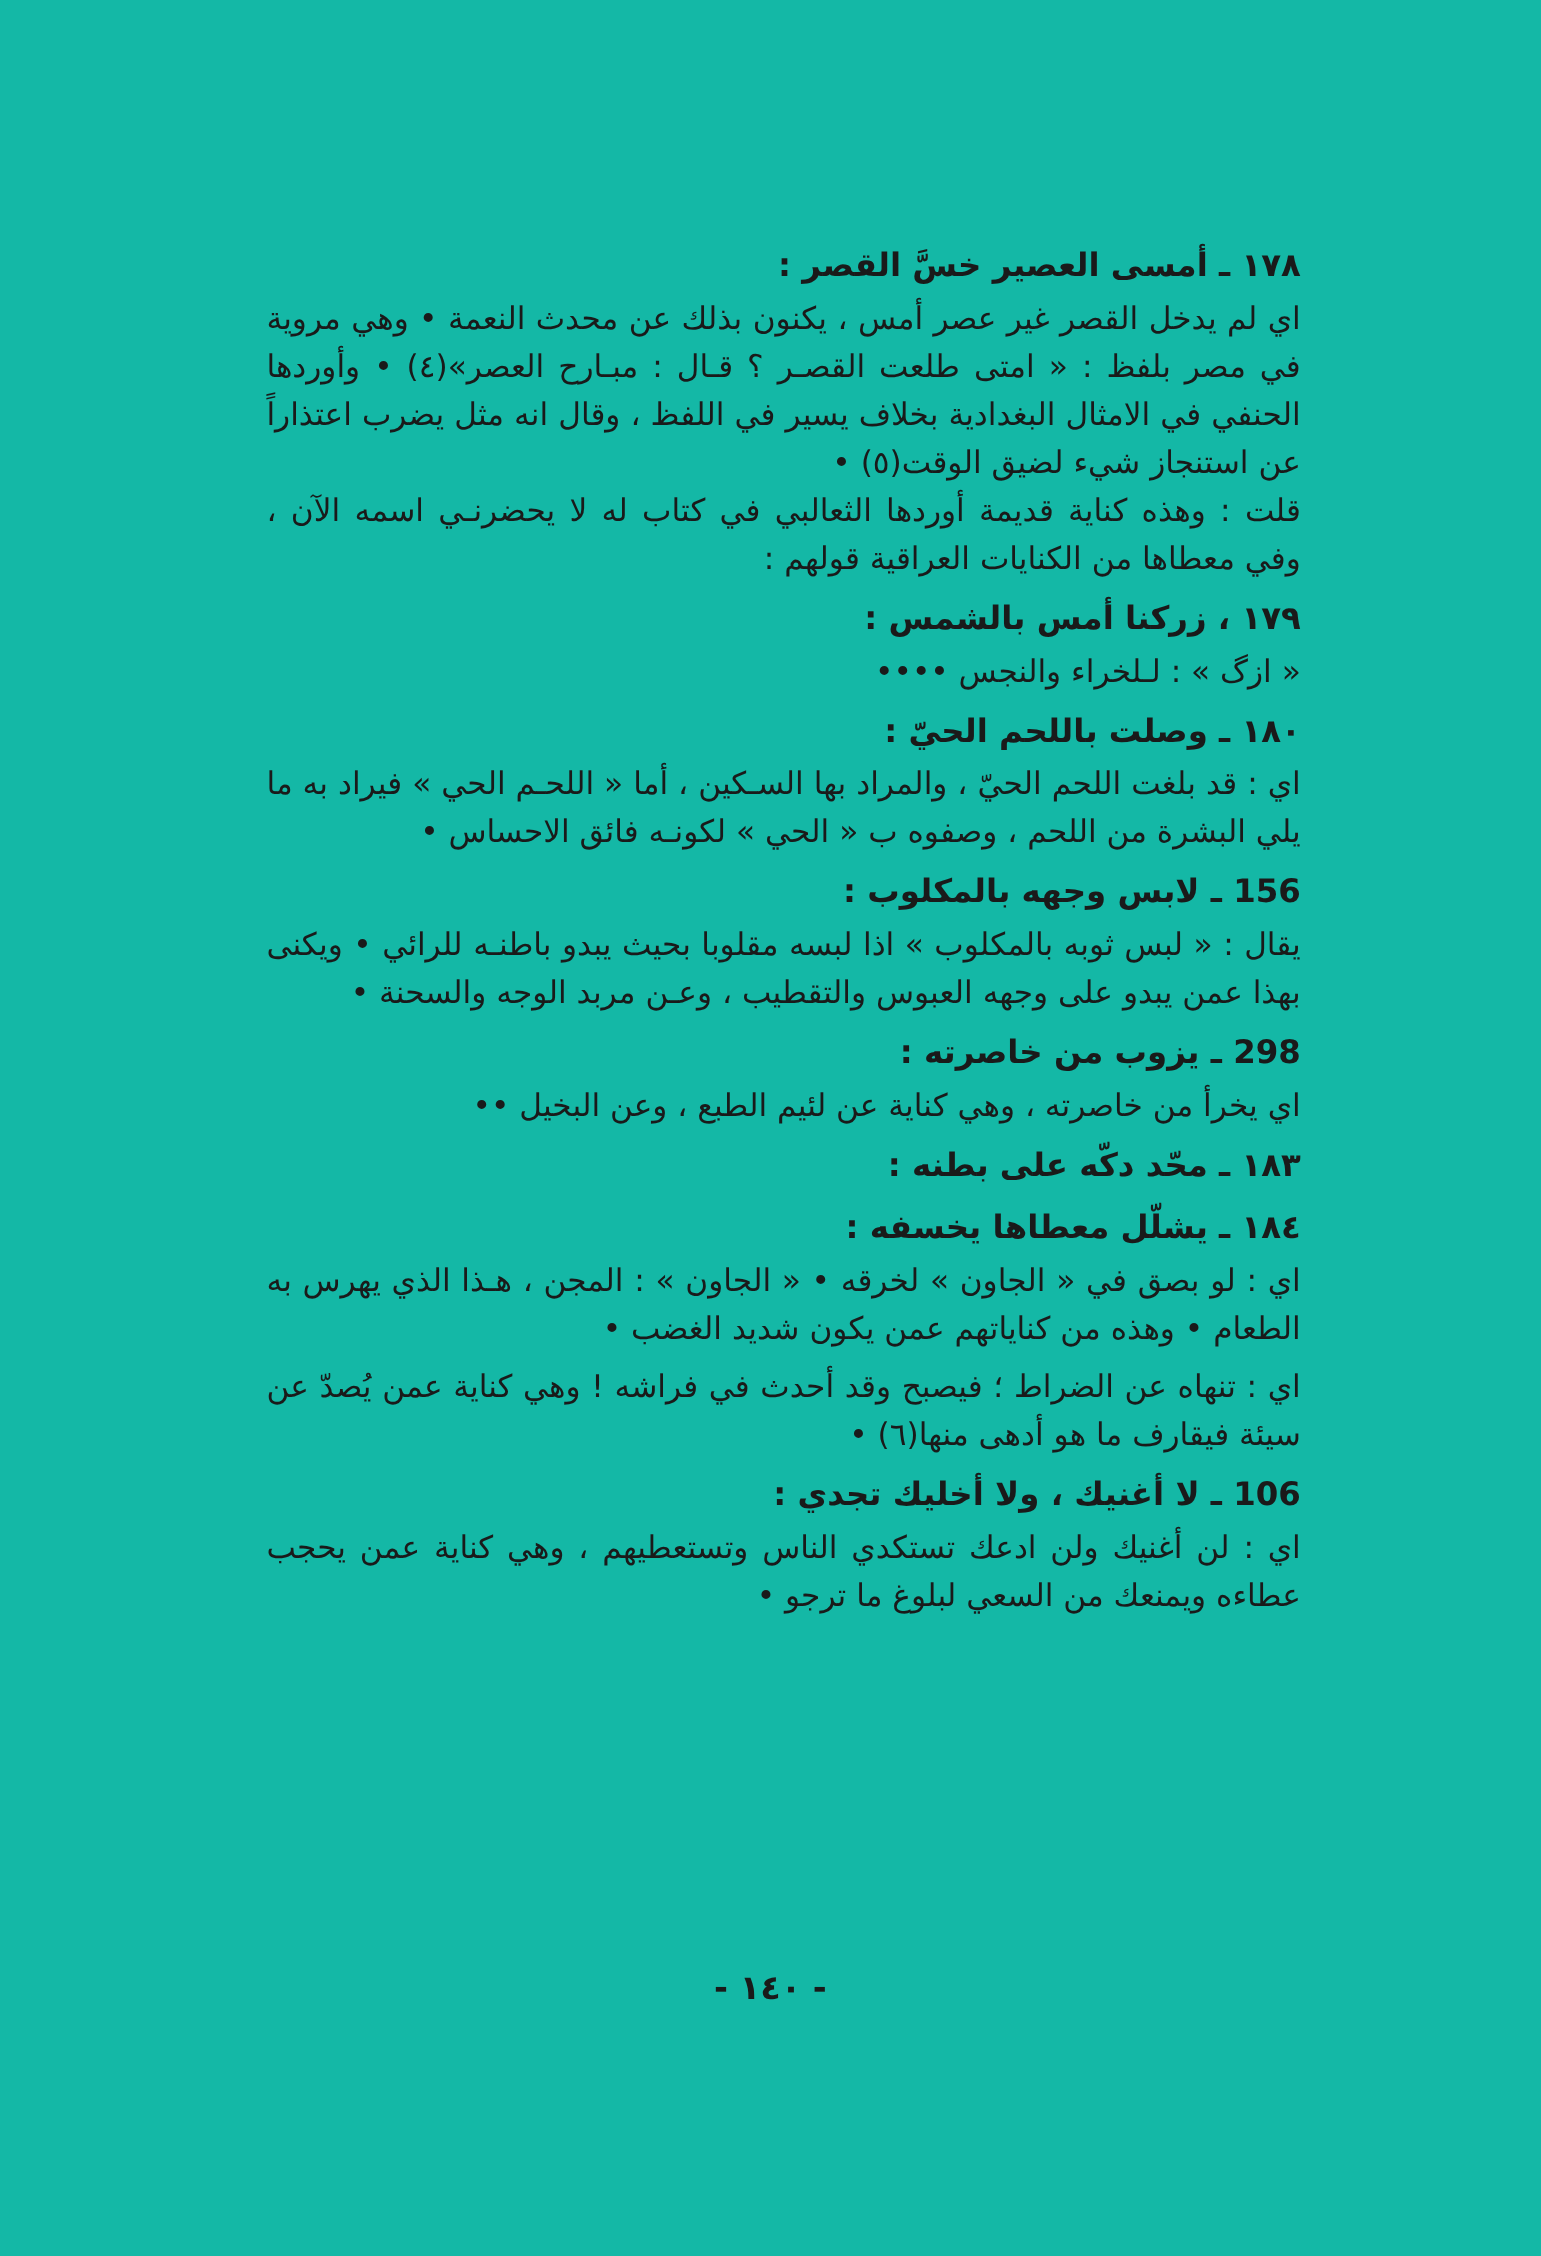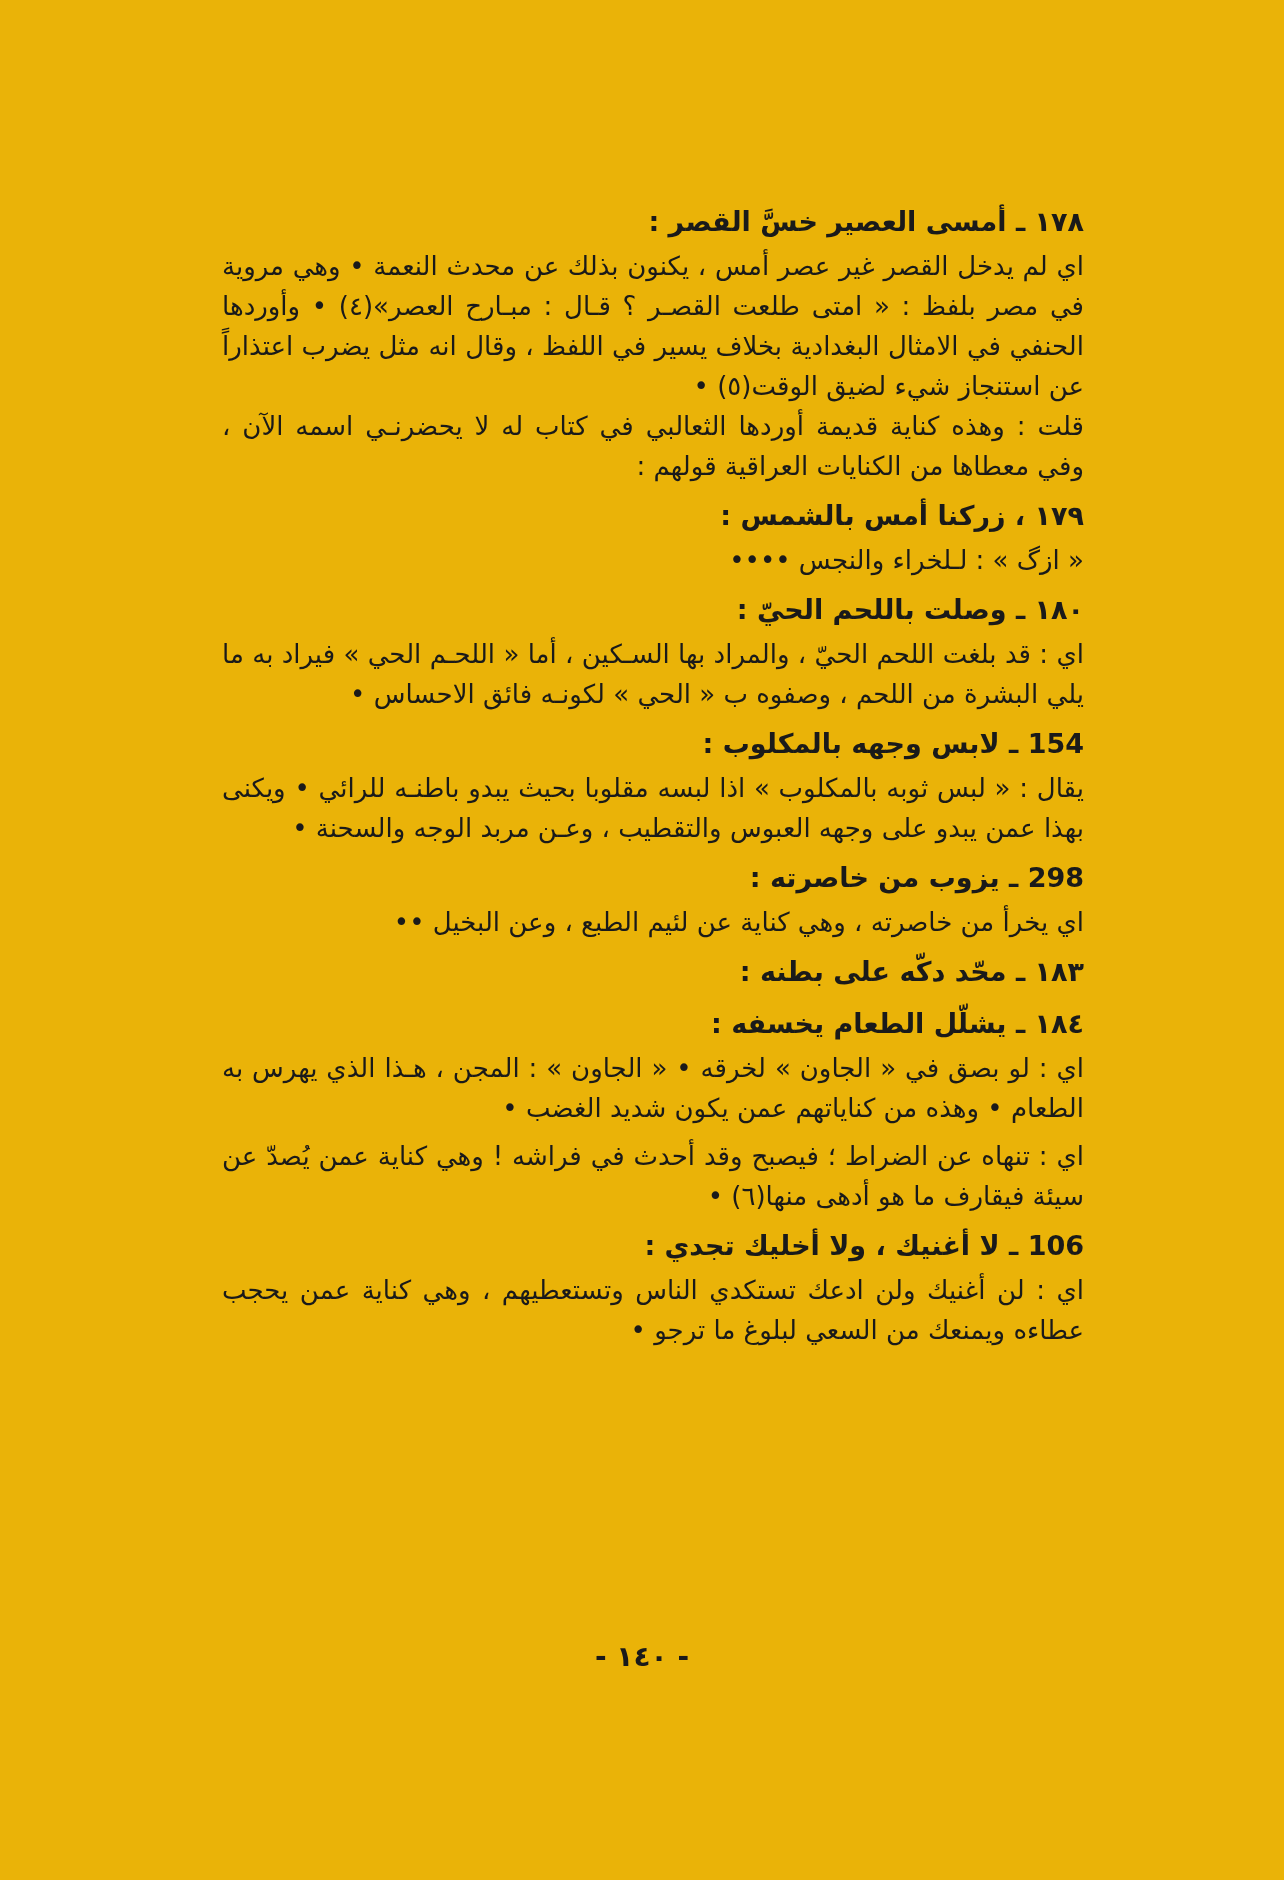--- a/index.html
+++ b/index.html
@@ -12,21 +12,21 @@
       height: 1880px;
       position: relative;
       overflow: hidden;
       font-family: "DejaVu Sans", sans-serif;
       color: #1a1a1a;
     }
     .page {
       position: absolute;
       left: 0; top: 0;
       width: 1284px; height: 1880px;
-      background: #eab308;
+      background: #14b8a6;
     }
     .text-block {
       position: absolute;
       left: 222px;
       width: 862px;
       top: 200px;
       direction: rtl;
       text-align: justify;
       font-size: 26px;
       line-height: 40px;
@@ -84,21 +84,21 @@
         <span class="entry-num">١٨٠</span>
         <span>ـ وصلت باللحم الحيّ :</span>
       </div>
       <div class="entry-body">
         <p>اي : قد بلغت اللحم الحيّ ، والمراد بها السـكين ، أما « اللحـم الحي » فيراد به ما يلي البشرة من اللحم ، وصفوه ب « الحي » لكونـه فائق الاحساس •</p>
       </div>
     </div>
 
     <div class="entry">
       <div class="entry-head">
-        <span class="entry-num">154</span>
+        <span class="entry-num">156</span>
         <span>ـ لابس وجهه بالمكلوب :</span>
       </div>
       <div class="entry-body">
         <p>يقال : « لبس ثوبه بالمكلوب » اذا لبسه مقلوبا بحيث يبدو باطنـه للرائي • ويكنى بهذا عمن يبدو على وجهه العبوس والتقطيب ، وعـن مربد الوجه والسحنة •</p>
       </div>
     </div>
 
     <div class="entry">
       <div class="entry-head">
         <span class="entry-num">298</span>
@@ -112,21 +112,21 @@
     <div class="entry">
       <div class="entry-head">
         <span class="entry-num">١٨٣</span>
         <span>ـ محّد دكّه على بطنه :</span>
       </div>
     </div>
 
     <div class="entry">
       <div class="entry-head">
         <span class="entry-num">١٨٤</span>
-        <span>ـ يشلّل الطعام يخسفه :</span>
+        <span>ـ يشلّل معطاها يخسفه :</span>
       </div>
       <div class="entry-body">
         <p>اي : لو بصق في « الجاون » لخرقه • « الجاون » : المجن ، هـذا الذي يهرس به الطعام • وهذه من كناياتهم عمن يكون شديد الغضب •</p>
       </div>
     </div>
 
     <div class="entry">
       <div class="entry-body">
         <p>اي : تنهاه عن الضراط ؛ فيصبح وقد أحدث في فراشه ! وهي كناية عمن يُصدّ عن سيئة فيقارف ما هو أدهى منها(٦) •</p>
       </div>

